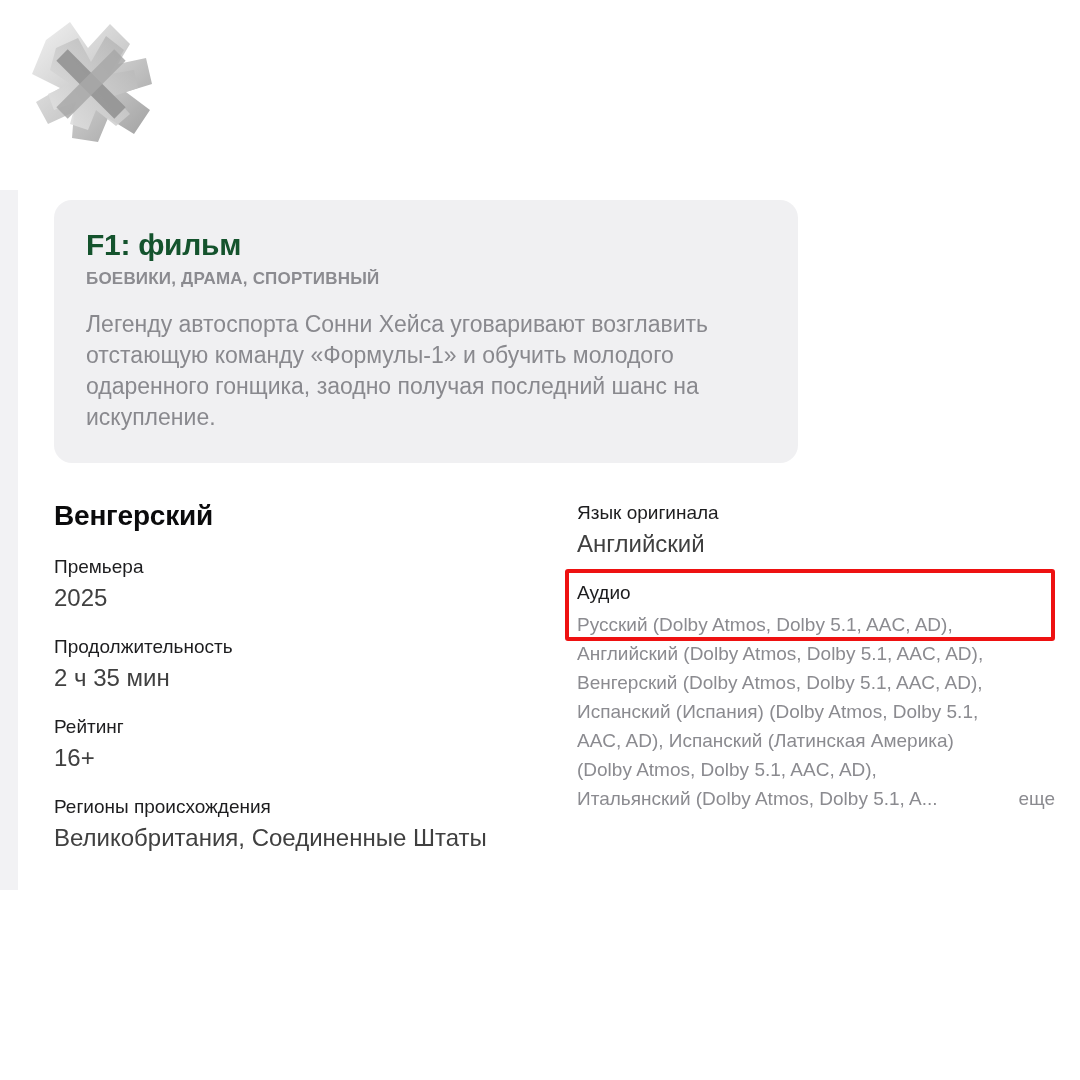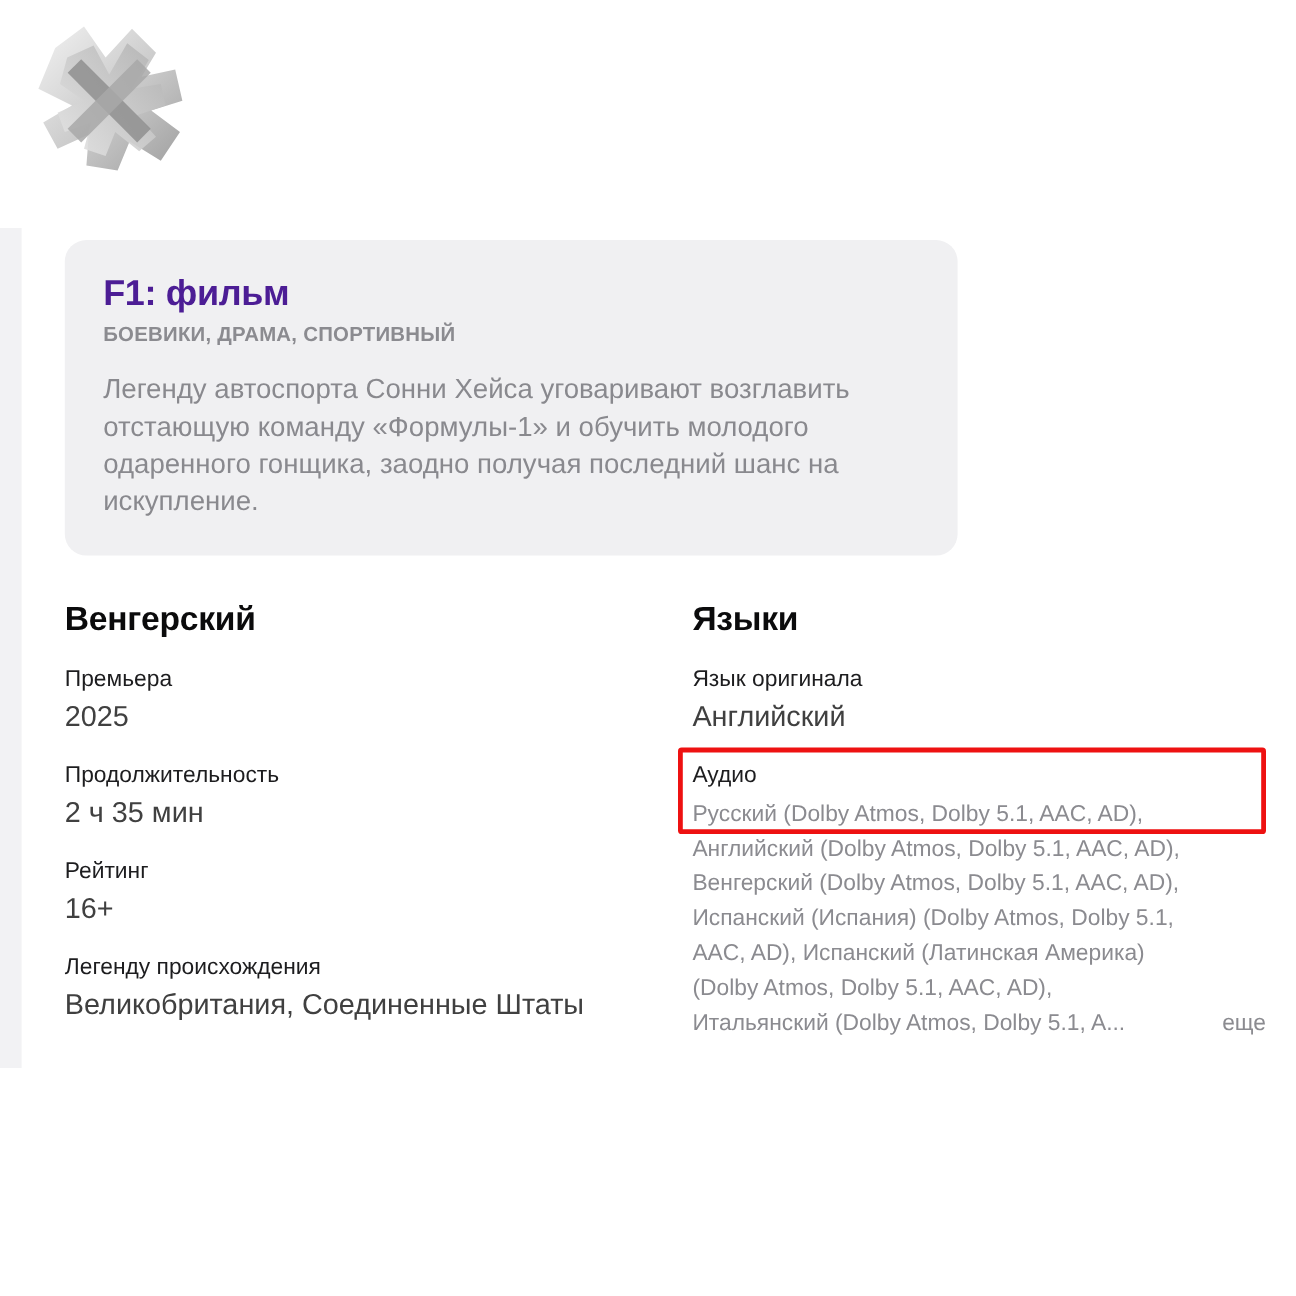--- a/index.html
+++ b/index.html
@@ -52,21 +52,21 @@
     width: 744px;
     box-sizing: border-box;
     padding: 28px 32px 30px 32px;
     background: #f0f0f2;
     border-radius: 18px;
   }
   .title {
     font-size: 30px;
     font-weight: bold;
     letter-spacing: -0.3px;
-    color: #4c1d95;
+    color: #14532d;
     margin: 0 0 8px 0;
     line-height: 1.1;
   }
   .genres {
     font-size: 17px;
     font-weight: bold;
     letter-spacing: 0.2px;
     color: #8b8b90;
     margin: 0 0 20px 0;
   }
@@ -187,27 +187,26 @@
         <div class="field-label">Продолжительность</div>
         <div class="field-value">2 ч 35 мин</div>
       </div>
 
       <div class="field">
         <div class="field-label">Рейтинг</div>
         <div class="field-value">16+</div>
       </div>
 
       <div class="field">
-        <div class="field-label">Легенду происхождения</div>
+        <div class="field-label">Регионы происхождения</div>
         <div class="field-value wide">Великобритания, Соединенные Штаты</div>
       </div>
     </div>
 
     <div class="col col-right">
-      <h2 class="section-heading">Языки</h2>
 
       <div class="field">
         <div class="field-label">Язык оригинала</div>
         <div class="field-value">Английский</div>
       </div>
 
       <div class="field audio-block">
         <div class="field-label">Аудио</div>
         <div class="audio-lines">
           <div>Русский (Dolby Atmos, Dolby 5.1, AAC, AD),</div>

